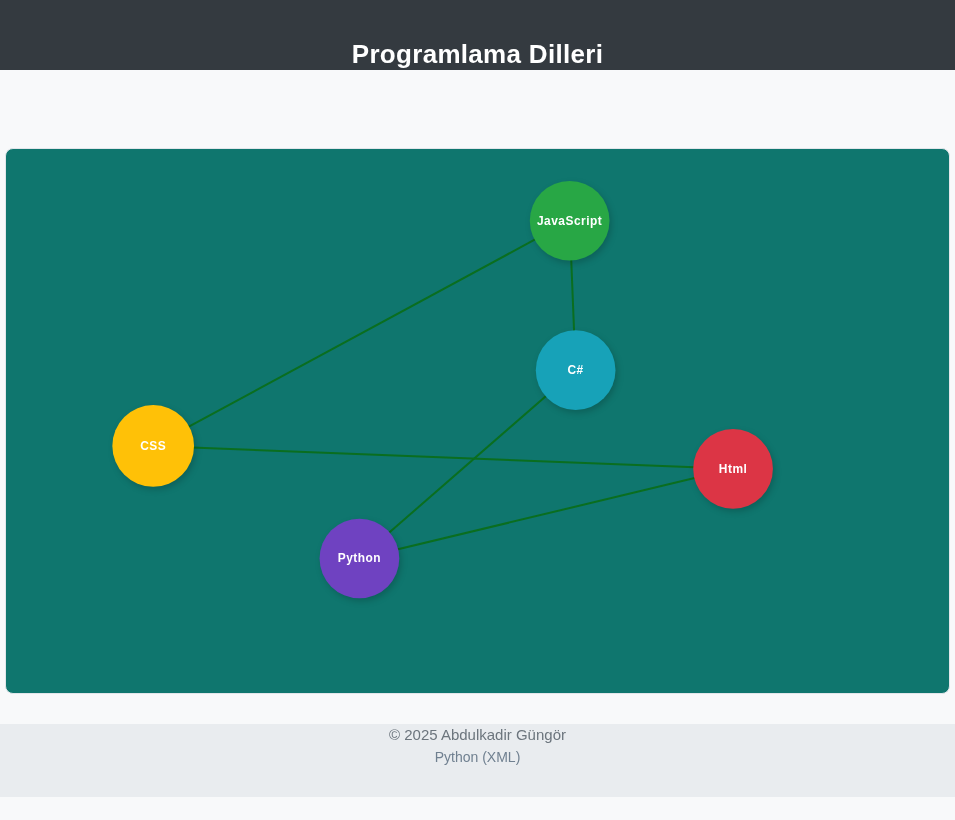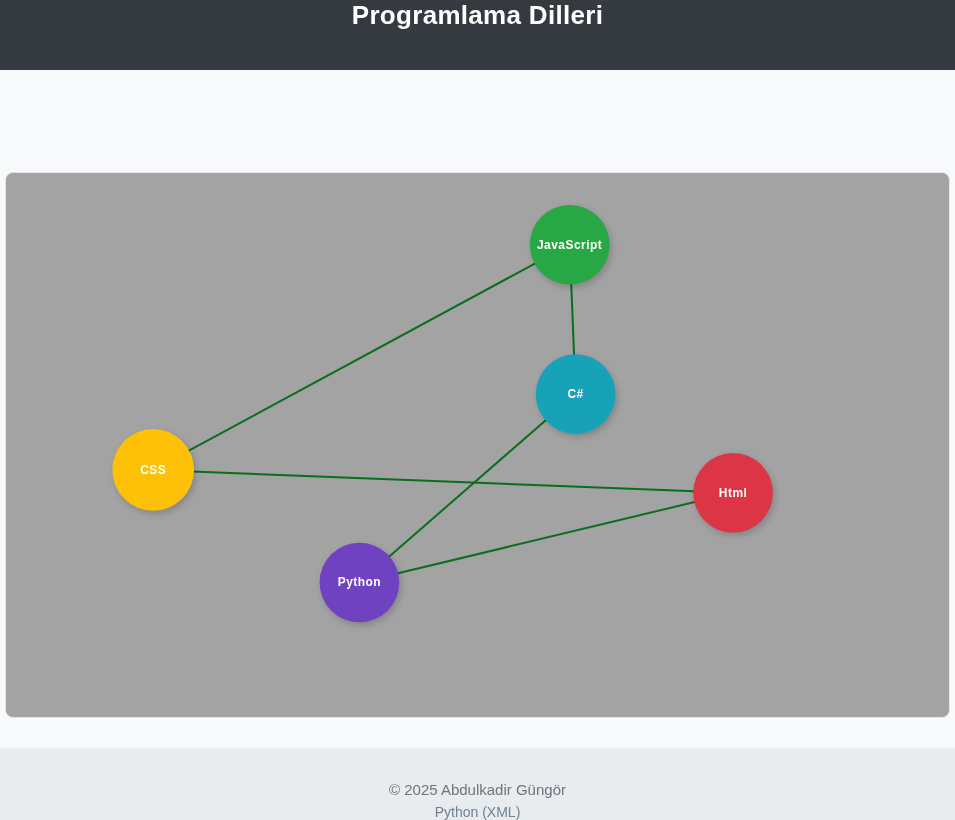--- a/index.html
+++ b/index.html
@@ -9,36 +9,36 @@
     background: #f8f9fa;
     font-family: "Liberation Sans", sans-serif;
   }
   .page { width: 100%; min-width: 955px; }
 
   
   .header {
     height: 70px;
     background: #343a40;
     display: flex;
-    align-items: flex-start;
+    align-items: flex-end;
     justify-content: center;
   }
   .header-title {
     color: #ffffff;
     font-size: 26px;
     font-weight: 700;
     margin: 0;
     letter-spacing: 0.3px;
   }
 
   
   .graph-card {
-    margin: 102px 5px 0 5px;
+    margin: 78px 5px 0 5px;
     height: 546px;
-    background: #a3a3a3;
+    background: #0f766e;
     border: 1px solid #e2e6ea;
     border-radius: 8px;
     position: relative;
     overflow: hidden;
   }
   .graph-svg { display: block; width: 100%; height: 100%; }
   .node-circle { filter: drop-shadow(2px 3px 3px rgba(0,0,0,0.18)); cursor: pointer; }
   .node-label {
     font-family: "Liberation Sans", sans-serif;
     font-size: 12px;
@@ -47,21 +47,21 @@
     pointer-events: none;
   }
   .graph-edge { stroke-width: 2; }
 
   
   .footer {
     margin-top: 30px;
     height: 73px;
     background: #e9ecef;
     text-align: center;
-    padding-top: 33px;
+    padding-top: 2px;
   }
   .footer-copy {
     color: #6c757d;
     font-size: 15px;
     margin: 0 0 5px 0;
   }
   .footer-sitemap {
     color: #708090;
     font-size: 14px;
     text-decoration: none;

